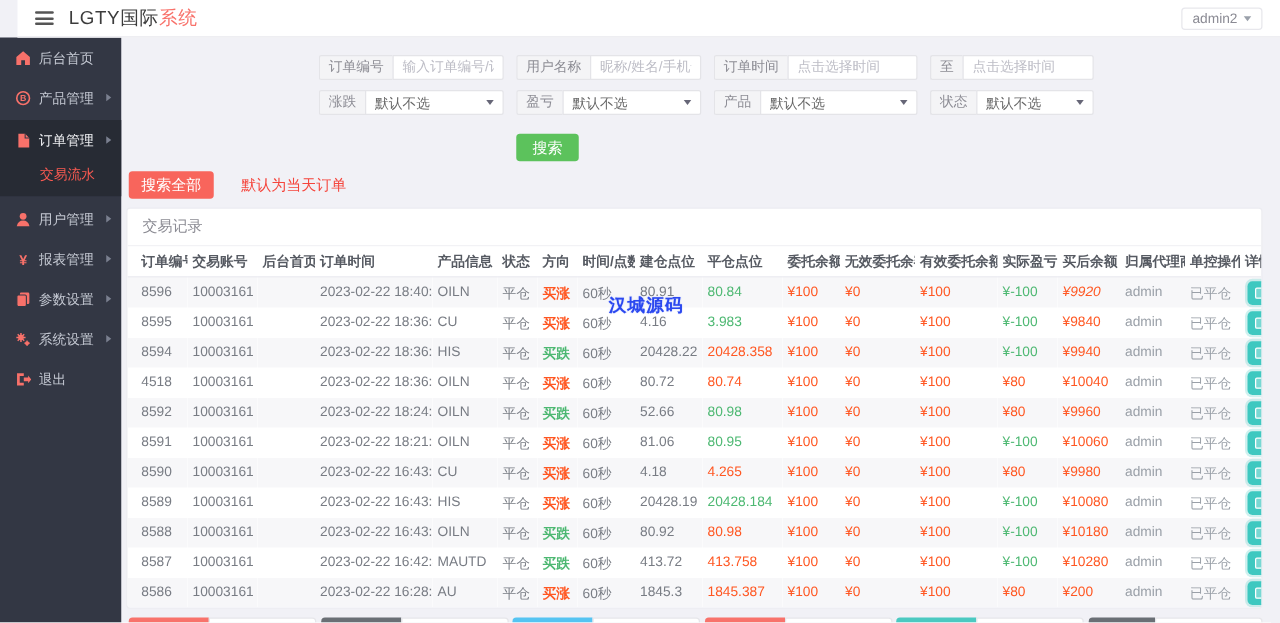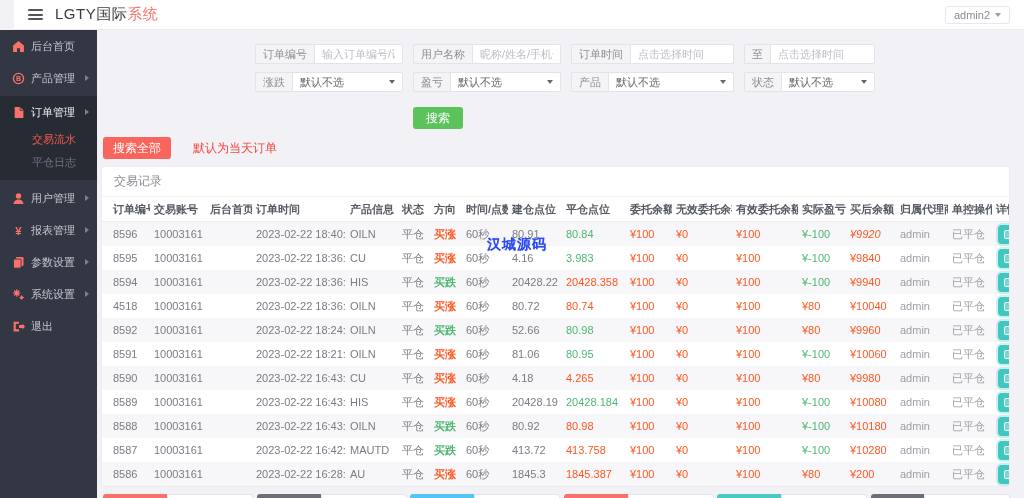--- a/index.html
+++ b/index.html
@@ -111,21 +111,20 @@
           <span class="s-icon">
             <svg width="13" height="13" viewBox="0 0 12 12" fill="currentColor">
               <path d="M2.5 1h5L10.5 4v7h-8z"></path>
               <path d="M7.5 1v3h3" fill="none" stroke="#333744" stroke-width=".8"></path>
             </svg>
           </span>
           <span class="lbl">订单管理</span>
           <i class="s-arrow"></i>
         </div>
         <div class="s-sub sub-active">交易流水</div>
-        <div class="s-sub">平仓日志</div>
       </div>
       <div class="s-item">
         <span class="s-icon">
           <svg width="13" height="13" viewBox="0 0 12 12" fill="currentColor">
             <circle cx="6" cy="3.7" r="2.5"></circle>
             <path d="M1.3 11c.5-2.7 2.3-4.1 4.7-4.1s4.2 1.4 4.7 4.1z"></path>
           </svg>
         </span>
         <span class="lbl">用户管理</span>
         <i class="s-arrow"></i>

